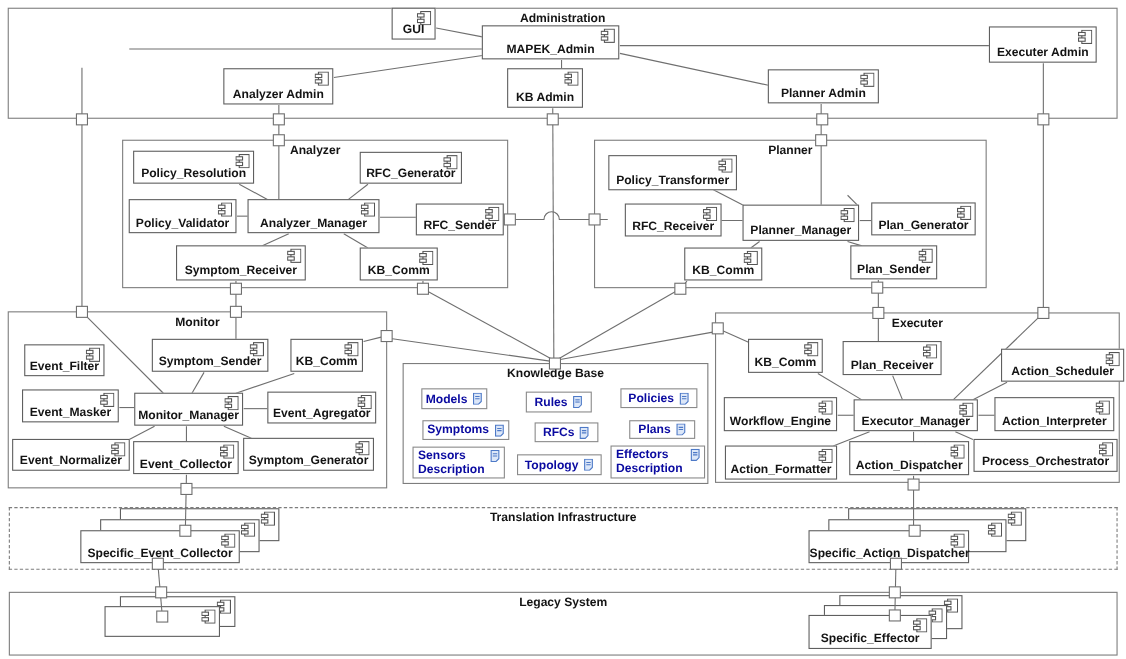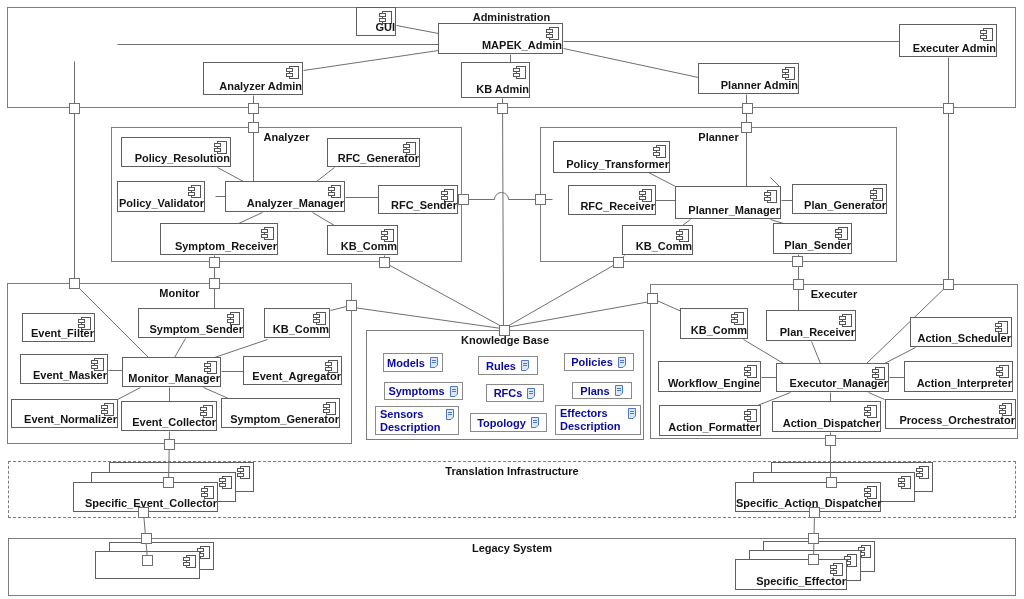--- a/index.html
+++ b/index.html
@@ -17,21 +17,21 @@
     font-weight:bold; font-size:11px; color:#141414; z-index:2;
   }
   svg.layer { position:absolute; left:0; top:0; z-index:3; }
   svg.toplayer { position:absolute; left:0; top:0; z-index:6; }
   .comp {
     position:absolute; box-sizing:border-box; background:#ffffff;
     border:1px solid #5f5f5f; z-index:4;
   }
   .comp.back { z-index:2; }
   .comp .lbl {
-    position:absolute; left:0; right:0; bottom:2px; text-align:right;
+    position:absolute; left:0; right:0; bottom:2px; text-align:center;
     font-weight:bold; font-size:11px; color:#141414; white-space:nowrap;
   }
   .comp .cicon { position:absolute; top:2px; right:3px; width:13px; height:13px; }
   .kbitem {
     position:absolute; box-sizing:border-box; background:#ffffff;
     border:1px solid #8a8a8a; z-index:4;
     font-weight:bold; font-size:11px; color:#0a0aa0;
     display:flex; align-items:center; justify-content:center; gap:4px;
     white-space:nowrap;
   }
@@ -218,21 +218,21 @@
       <div class="lbl">Policy_Resolution</div>
     </div>
     <div class="comp" style="left: 327px; top: 138px; width: 93px; height: 29px;">
       <span class="cicon"><svg width="13" height="13" viewBox="0 0 13 13">
           <rect x="3.5" y="0.5" width="9" height="12" fill="#fff" stroke="#555"></rect>
           <rect x="0.5" y="2.5" width="6" height="3" fill="#fff" stroke="#555"></rect>
           <rect x="0.5" y="7.5" width="6" height="3" fill="#fff" stroke="#555"></rect>
         </svg></span>
       <div class="lbl">RFC_Generator</div>
     </div>
-    <div class="comp" style="left: 117px; top: 181px; width: 88px; height: 31px; padding-left: 20px;">
+    <div class="comp" style="left: 117px; top: 181px; width: 98px; height: 31px; padding-left: 20px;">
       <span class="cicon"><svg width="13" height="13" viewBox="0 0 13 13">
           <rect x="3.5" y="0.5" width="9" height="12" fill="#fff" stroke="#555"></rect>
           <rect x="0.5" y="2.5" width="6" height="3" fill="#fff" stroke="#555"></rect>
           <rect x="0.5" y="7.5" width="6" height="3" fill="#fff" stroke="#555"></rect>
         </svg></span>
       <div class="lbl">Policy_Validator</div>
     </div>
     <div class="comp" style="left: 225px; top: 181px; width: 120px; height: 31px;">
       <span class="cicon"><svg width="13" height="13" viewBox="0 0 13 13">
           <rect x="3.5" y="0.5" width="9" height="12" fill="#fff" stroke="#555"></rect>
@@ -394,21 +394,21 @@
       <div class="lbl">KB_Comm</div>
     </div>
     <div class="comp" style="left: 766px; top: 310px; width: 90px; height: 31px;">
       <span class="cicon"><svg width="13" height="13" viewBox="0 0 13 13">
           <rect x="3.5" y="0.5" width="9" height="12" fill="#fff" stroke="#555"></rect>
           <rect x="0.5" y="2.5" width="6" height="3" fill="#fff" stroke="#555"></rect>
           <rect x="0.5" y="7.5" width="6" height="3" fill="#fff" stroke="#555"></rect>
         </svg></span>
       <div class="lbl">Plan_Receiver</div>
     </div>
-    <div class="comp" style="left: 910px; top: 317px; width: 102px; height: 30px; padding-left: 28px;">
+    <div class="comp" style="left: 910px; top: 317px; width: 112px; height: 30px; padding-left: 28px;">
       <span class="cicon"><svg width="13" height="13" viewBox="0 0 13 13">
           <rect x="3.5" y="0.5" width="9" height="12" fill="#fff" stroke="#555"></rect>
           <rect x="0.5" y="2.5" width="6" height="3" fill="#fff" stroke="#555"></rect>
           <rect x="0.5" y="7.5" width="6" height="3" fill="#fff" stroke="#555"></rect>
         </svg></span>
       <div class="lbl">Action_Scheduler</div>
     </div>
     <div class="comp" style="left: 658px; top: 361px; width: 103px; height: 31px;">
       <span class="cicon"><svg width="13" height="13" viewBox="0 0 13 13">
           <rect x="3.5" y="0.5" width="9" height="12" fill="#fff" stroke="#555"></rect>

